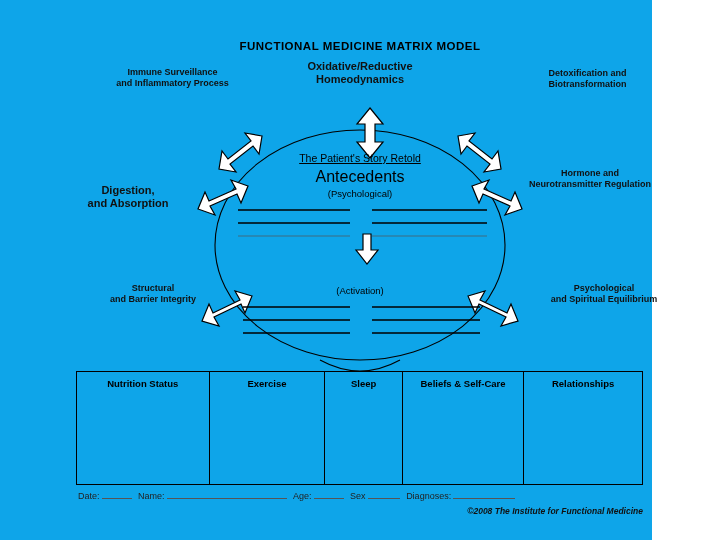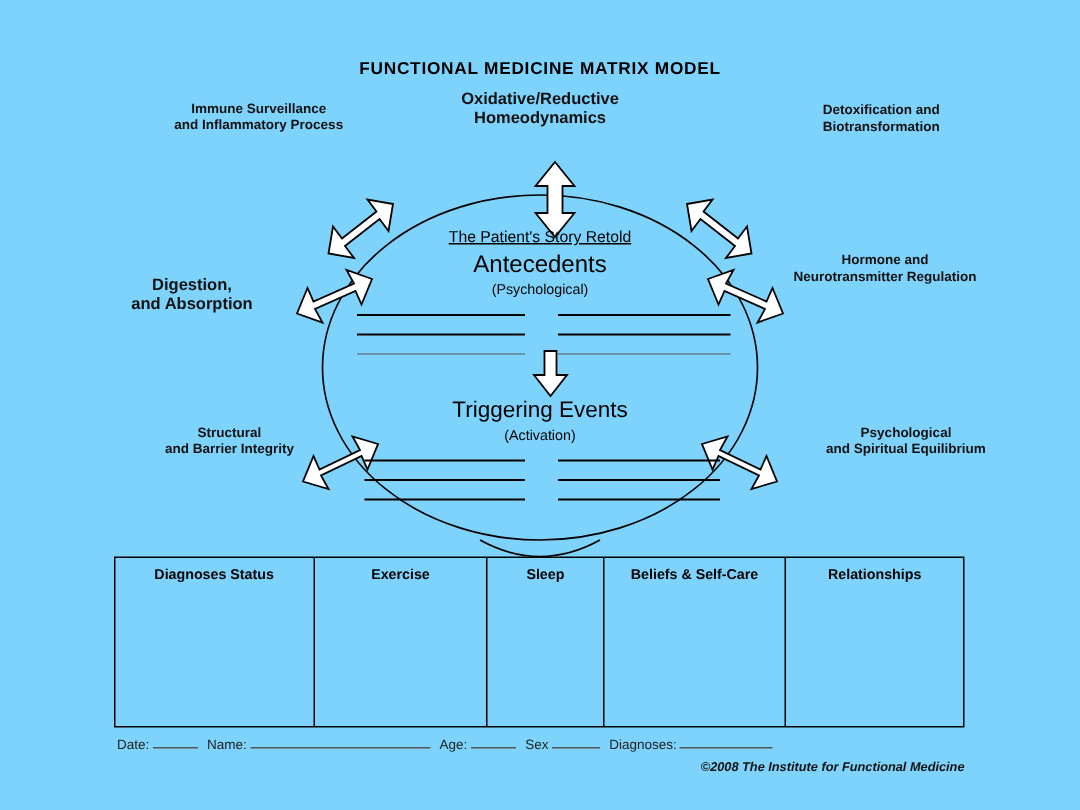--- a/index.html
+++ b/index.html
@@ -11,23 +11,23 @@
     width: 720px;
     height: 540px;
     position: relative;
     overflow: hidden;
     font-family: "Liberation Sans", sans-serif;
     color: #000000;
   }
   #page {
     position: absolute;
     left: 0; top: 0;
-    width: 720px;
+    width: 652px;
     height: 540px;
-    background: #7dd3fc;
+    background: #0ea5e9;
   }
   .lbl {
     position: absolute;
     font-weight: bold;
     text-align: center;
     line-height: 1.18;
     white-space: pre-line;
     color: #111111;
   }
   #title {
@@ -212,28 +212,27 @@
     </g>
 
     <g fill="none" stroke="#000" stroke-width="1.1">
       <path d="M320 360 Q360 382 400 360"></path>
     </g>
   </svg>
 
   <div class="center-txt" id="story-retold">The Patient's Story Retold</div>
   <div class="center-txt" id="antecedents">Antecedents</div>
   <div class="center-txt" id="antecedents-sub">(Psychological)</div>
-  <div class="center-txt" id="triggering">Triggering Events</div>
   <div class="center-txt" id="triggering-sub">(Activation)</div>
 
   <div id="table-wrap">
     <table id="matrix-table">
       <tbody>
           <tr>
-        <td style="width:23.5%">Diagnoses Status</td>
+        <td style="width:23.5%">Nutrition Status</td>
         <td style="width:20.5%">Exercise</td>
         <td style="width:13.5%">Sleep</td>
         <td style="width:21.5%">Beliefs &amp; Self-Care</td>
         <td style="width:21%">Relationships</td>
       </tr>
     </tbody>
       </table>
   </div>
 
   <div id="form-row">

